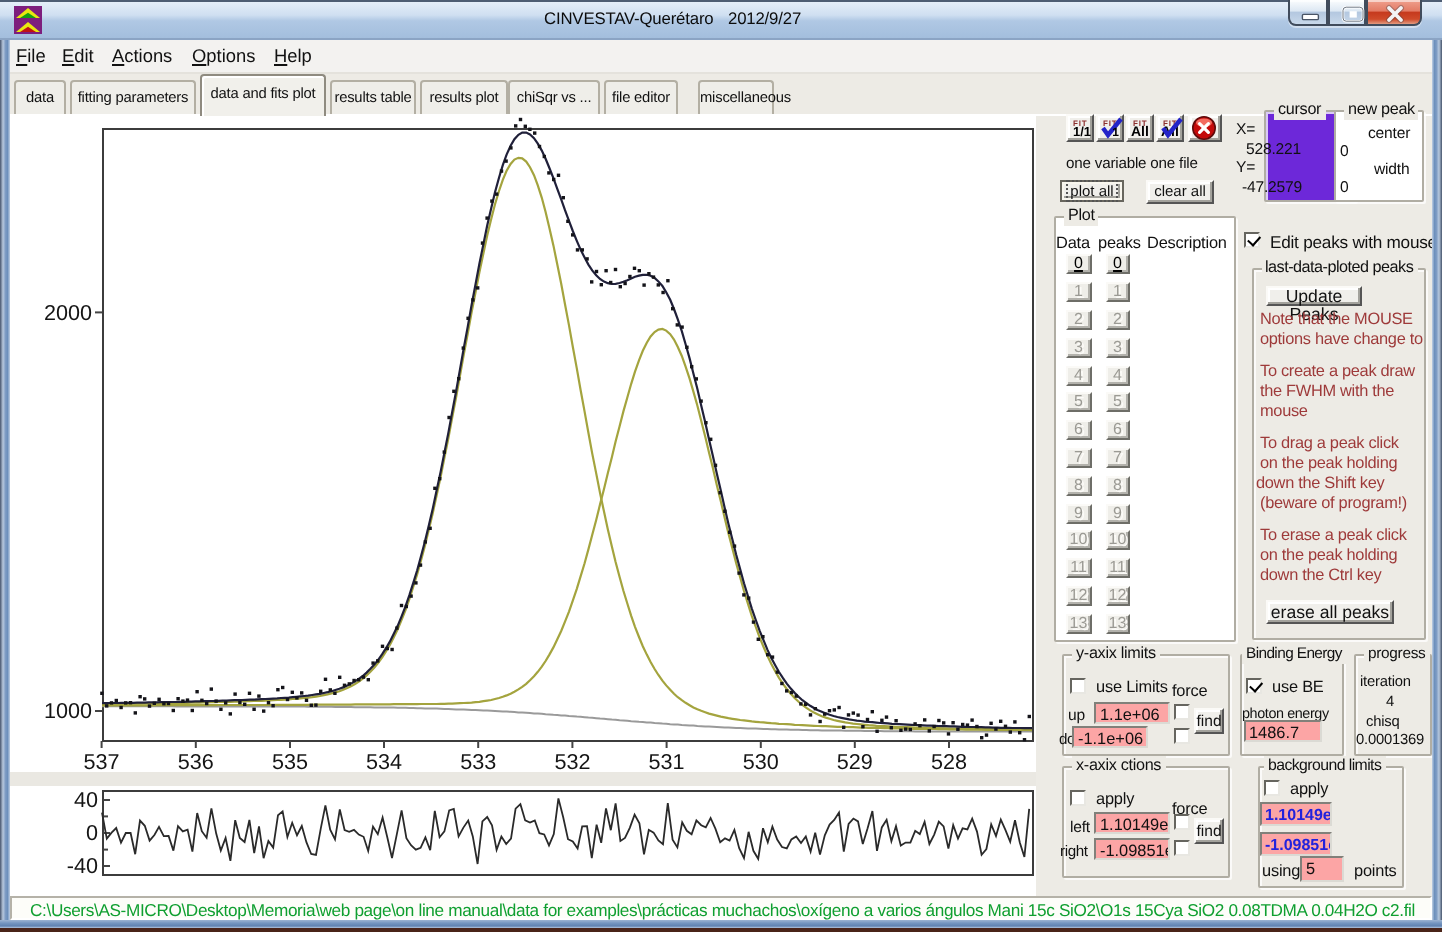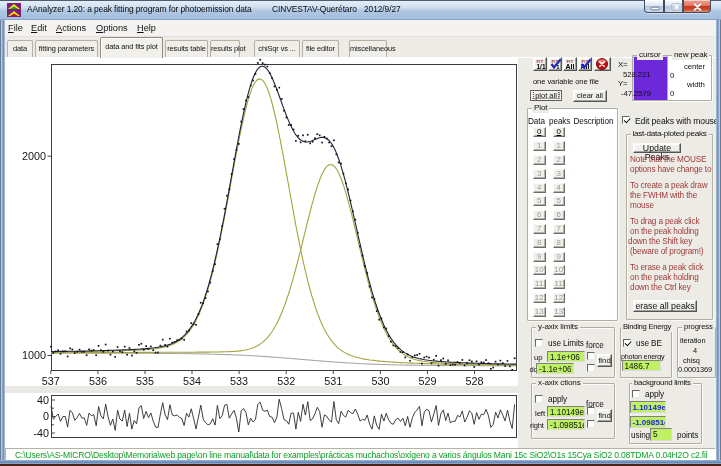--- a/index.html
+++ b/index.html
@@ -27,38 +27,38 @@
 #statustext{left:15px;top:449.5px;font-size:8.6px;color:#0f9f30;white-space:pre;letter-spacing:-0.18px}
 #lborder{left:0;top:20px;width:5px;height:440px;background:linear-gradient(90deg,#45536b,#b8c9de 30%,#7e9cc4 55%,#6d90bc 75%,#c0d0e4)}
 #rborder{left:716px;top:20px;width:5px;height:440px;background:linear-gradient(90deg,#c0d0e4,#6d90bc 25%,#7e9cc4 45%,#b8c9de 70%,#45536b)}
 #bborder{left:0;top:460px;width:721px;height:4px;background:linear-gradient(#9db4d2,#7495bf 40%,#5f82b0 75%,#b4c6dd)}
 #bmaroon{left:0;top:464px;width:721px;height:2px;background:#4a2418}
 .gb{position:absolute;border:1px solid #b0ada3;box-shadow:1px 1px 0 rgba(255,255,255,.75), inset 1px 1px 0 rgba(255,255,255,.75);border-radius:1px}
 .gb>i{position:absolute;top:-6px;left:4px;background:#edebe5;padding:0 2px;font-style:normal;font-size:8.1px;color:#111;line-height:10px;white-space:nowrap;letter-spacing:-0.15px}
 .lbl{position:absolute;font-size:8.2px;color:#111;white-space:nowrap;letter-spacing:-0.1px}
 .red{color:#9e3a3a}
 .btn{position:absolute;background:#f0efeb;border:1px solid;border-color:#fbfaf7 #555 #555 #fbfaf7;box-shadow:inset -1px -1px 0 #a3a29c,inset 1px 1px 0 #fff;font-size:8.5px;color:#111;text-align:center}
-.tf{position:absolute;background:#bef264;border:1px solid #81807a;border-right-color:#dbdad4;border-bottom-color:#dbdad4;font-size:8.2px;color:#111;white-space:nowrap;overflow:hidden}
+.tf{position:absolute;background:#fca5a5;border:1px solid #81807a;border-right-color:#dbdad4;border-bottom-color:#dbdad4;font-size:8.2px;color:#111;white-space:nowrap;overflow:hidden}
 .tf>s{text-decoration:none;position:absolute;left:2px;top:1px}
 .cb{position:absolute;width:8px;height:8px;background:#fff;border:1px solid #66655f;border-right-color:#e8e7e2;border-bottom-color:#e8e7e2}
 .cb.ck:before{content:"";position:absolute;left:1px;top:0.5px;width:4.5px;height:2.6px;border-left:1.5px solid #000;border-bottom:1.5px solid #000;transform:rotate(-48deg)}
 .nbtn{position:absolute;width:12.5px;height:10px;background:#efeee9;border:1px solid;border-color:#fbfaf7 #6e6e68 #6e6e68 #fbfaf7;box-shadow:inset -1px -1px 0 #b3b2ac;font-size:8px;text-align:center;line-height:8px}
 .nbtn.dis{color:#9b9a94;text-shadow:1px 1px 0 #fcfbf8}
 .nbtn.en{color:#000;text-decoration:underline;text-decoration-thickness:0.8px;text-underline-offset:1px}
 </style></head>
 <body>
 <div class="abs" id="titlebar"></div>
 <svg id="appicon" class="abs" width="14" height="14" viewBox="0 0 14 14">
 <rect width="14" height="14" fill="#7d1e7d"></rect>
 <path d="M1 6 L7 1 L13 6 Z" fill="#e8e810"></path>
 <path d="M3 6 L7 3.4 L11 6 Z" fill="#13a013"></path>
 <path d="M1 13 L7 8 L13 13 Z" fill="#e8e810"></path>
 <path d="M3 13 L7 10.4 L11 13 Z" fill="#c01313"></path>
 </svg>
-<div class="abs" id="ttext"><span style="position:absolute;left:0px">AAnalyzer 1.20: a peak fitting program for photoemission data</span><span style="position:absolute;left:245px">CINVESTAV-Querétaro</span><span style="position:absolute;left:337px">2012/9/27</span></div>
+<div class="abs" id="ttext"><span style="position:absolute;left:245px">CINVESTAV-Querétaro</span><span style="position:absolute;left:337px">2012/9/27</span></div>
 <div class="wbtn abs" id="bmin"></div>
 <div class="wbtn abs" id="bmax"></div>
 <div class="wbtn abs" id="bcls"></div>
 <svg class="abs" style="left:644px;top:0" width="70" height="14" viewBox="0 0 70 14">
 <rect x="7.2" y="7.2" width="8" height="2.6" rx="0.6" fill="#fff" stroke="#4a5566" stroke-width="0.7"></rect>
 <rect x="27.5" y="3.6" width="10" height="7" rx="1.6" fill="none" stroke="#fff" stroke-width="1.3"></rect>
 <rect x="27.5" y="3.6" width="10" height="7" rx="1.6" fill="none" stroke="#4a5566" stroke-width="0.4"></rect>
 <rect x="30.8" y="5.6" width="3.6" height="3.2" fill="#fff"></rect>
 <path d="M50.5 4 L56.5 10 M56.5 4 L50.5 10" stroke="#3f3f46" stroke-width="3" stroke-linecap="round" opacity="0.35"></path>
 <path d="M50.5 4 L56.5 10 M56.5 4 L50.5 10" stroke="#f3f3f5" stroke-width="1.9" stroke-linecap="round"></path>
@@ -68,21 +68,21 @@
     <span style="left:26px"><u>E</u>dit</span>
     <span style="left:51px"><u>A</u>ctions</span>
     <span style="left:91px"><u>O</u>ptions</span>
     <span style="left:132px"><u>H</u>elp</span>
   </div>
 <div class="abs" id="tabstrip">
     <div class="tab" style="left:2px;width:26px">data</div>
     <div class="tab" style="left:30px;width:63px">fitting parameters</div>
     <div class="tab sel" style="left:95px;width:63px">data and fits plot</div>
     <div class="tab" style="left:160px;width:43px">results table</div>
-    <div class="tab" style="left:205px;width:30px">results plot</div>
+    <div class="tab" style="left:205px;width:44px">results plot</div>
     <div class="tab" style="left:249px;width:46px">chiSqr vs ...</div>
     <div class="tab" style="left:297px;width:37px">file editor</div>
     <div class="tab" style="left:344px;width:38px">miscellaneous</div>
   </div>
 <div class="abs" id="paneline"></div>
 <div class="abs" id="chartpanel"></div>
 <div class="abs" id="rightpanel"></div>
 <svg width="513" height="330" viewBox="0 0 513 330" style="position:absolute;left:5px;top:58px">
 <rect x="46.5" y="6.5" width="465" height="306" fill="#fff" stroke="#3c3c3c" stroke-width="1"></rect>
 <line x1="42.5" y1="98.2" x2="46" y2="98.2" stroke="#444"></line>

